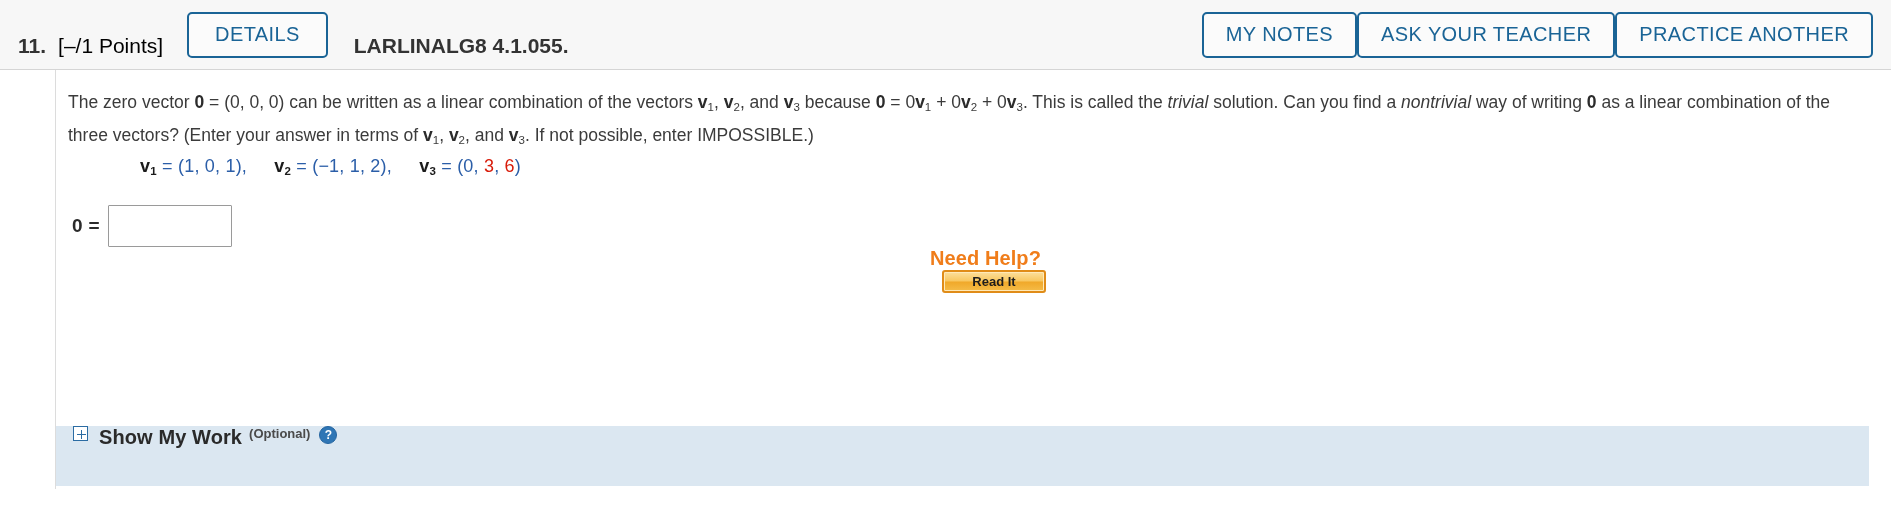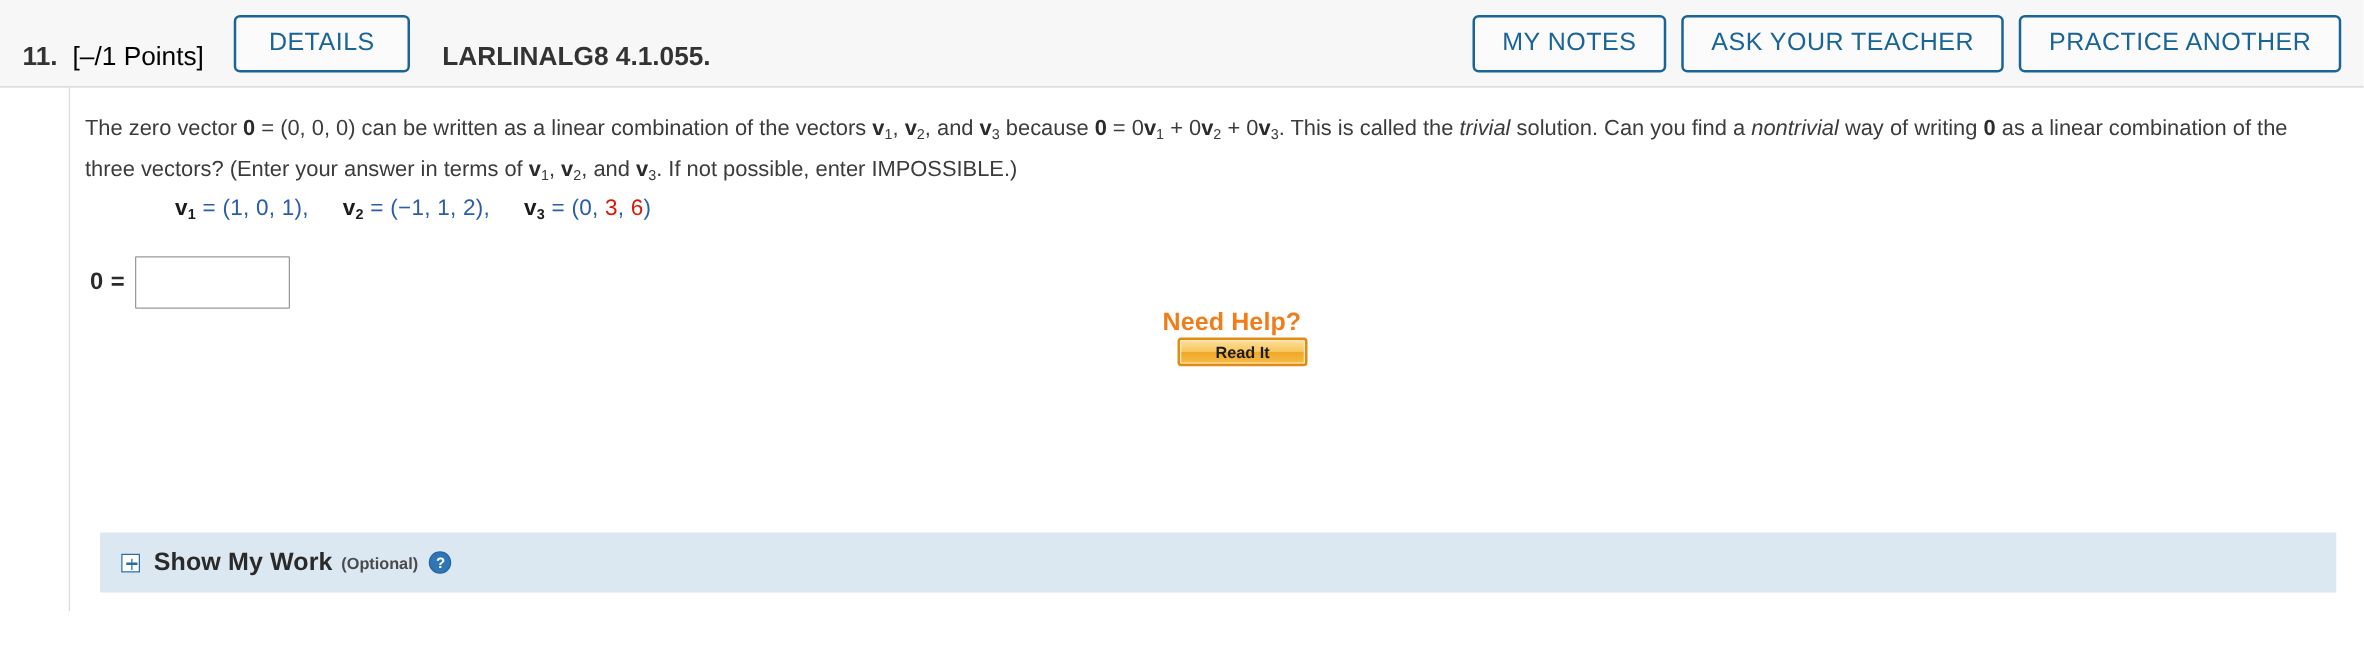--- a/index.html
+++ b/index.html
@@ -43,21 +43,21 @@
     white-space:nowrap;
     cursor:pointer;
   }
   .btn-details{ height:46px; padding:0 26px; margin-left:24px; }
   .q-code{
     font-size:21px; font-weight:bold; color:#333;
     margin-left:26px; white-space:nowrap;
   }
   .qhead-right{
     position:absolute; right:18px; top:50%; transform:translateY(-50%);
-    display:flex; align-items:center; gap:12px;
+    display:flex; align-items:center; 
   }
   .btn-hdr{ height:46px; padding:0 22px; }
 
   
   .qbody{
     position:relative;
     padding:0;
     height:456px;
   }
   .left-rule{
@@ -133,25 +133,25 @@
     color:#1d1d1d;
     font-size:13px;
     font-weight:bold;
     cursor:pointer;
     box-shadow:inset 0 0 0 1px #ffe9b8;
   }
 
   
   .smw{
     position:absolute;
-    left:80px; right:22px;
+    left:56px; right:22px;
     top:356px;
-    height:48px;
+    height:60px;
     background:#dbe7f1;
-    display:flex; align-items:center;
+    display:flex; 
     padding-left:17px;
   }
   .plusbox{
     width:15px; height:15px;
     border:1px solid #2b6ca3;
     background:#ffffff;
     position:relative;
     display:inline-block;
     margin-right:11px;
     flex:none;

